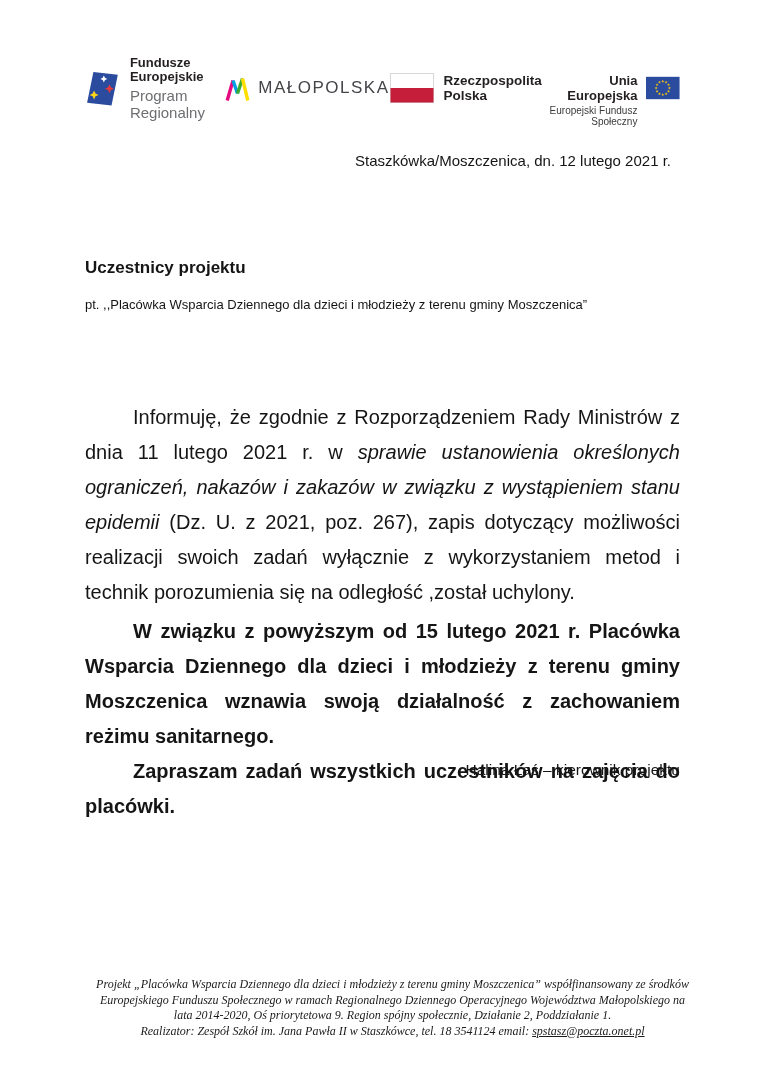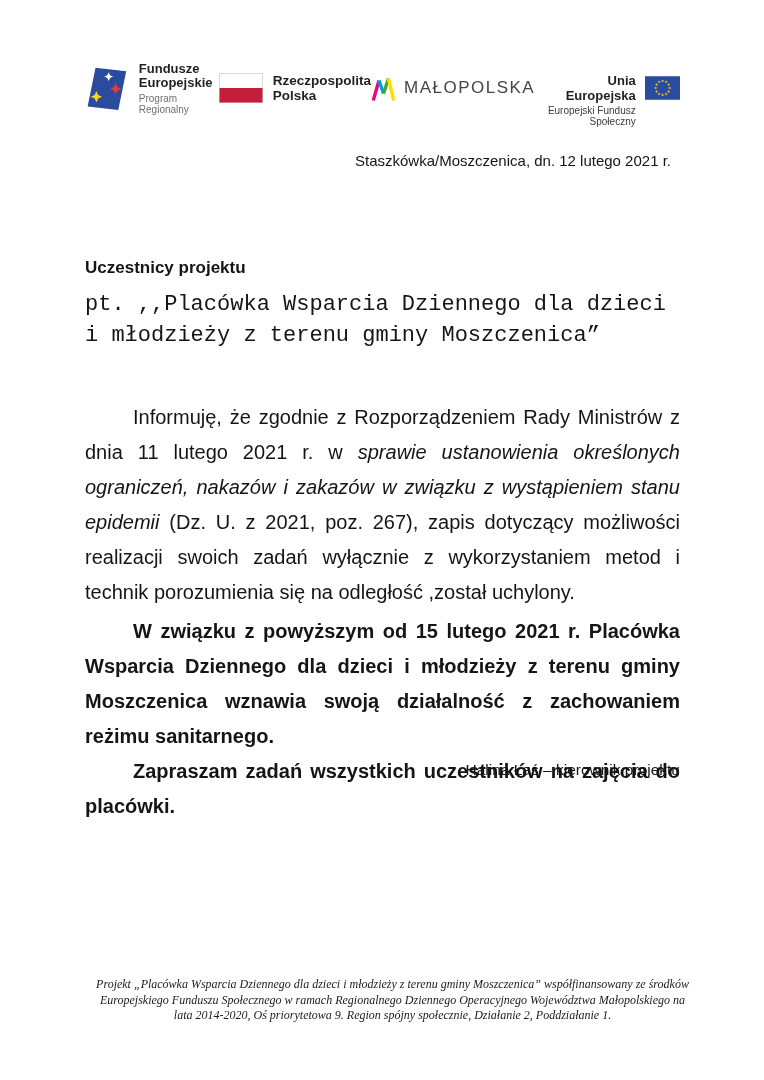--- a/index.html
+++ b/index.html
@@ -8,31 +8,31 @@
     font-family:"Liberation Sans",sans-serif;color:#151515;overflow:hidden;
   }
   
   .logos{
     position:absolute;left:85px;right:84px;top:56px;height:64px;
     display:flex;align-items:center;justify-content:space-between;
   }
   .logo{display:flex;align-items:center;}
   .fe-text{margin-left:10px;}
   .fe-line{font-size:13px;font-weight:bold;line-height:14px;color:#231f20;}
-  .fe-sub{font-size:10px;color:#6e6f72;margin-top:3px;}
+  .fe-sub{font-size:15px;color:#6e6f72;margin-top:3px;}
   .pl-text{margin-left:10px;font-size:13.5px;font-weight:bold;line-height:15px;color:#231f20;}
   .mp-text{margin-left:8px;font-size:17px;letter-spacing:1.5px;color:#454449;}
   .eu-text{margin-right:9px;text-align:right;margin-top:24px;}
   .eu-line1{font-size:13px;font-weight:bold;color:#231f20;line-height:15px;}
   .eu-line2{font-size:10px;color:#3b3b3b;margin-top:2px;}
   
   .date{position:absolute;top:151px;right:93px;font-size:15px;line-height:20px;}
   .heading{position:absolute;left:85px;right:84px;top:258px;text-align:left;}
   .title{font-size:17px;font-weight:bold;line-height:20px;}
-  .subtitle{font-size:22px;line-height:31px;margin-top:11px;font-family:Liberation Mono, monospace;}
+  .subtitle{font-size:13px;line-height:31px;margin-top:11px;}
   .bodytext{
     position:absolute;left:85px;right:84px;top:400px;
     font-size:20px;line-height:35px;text-align:justify;
   }
   .bodytext p{margin:0;text-indent:48px;}
   .bodytext p.b{font-weight:bold;}
   .bodytext p.p2{margin-top:4px;}
   .signature{position:absolute;top:760px;right:84px;font-size:15.5px;line-height:20px;}
   
   .footer{
@@ -58,38 +58,38 @@
         <path d="M13,31.5 L15,36 L19.5,38 L15,40 L13,44.5 L11,40 L6.5,38 L11,36 Z" fill="#FFD617"></path>
       </svg>
       <div class="fe-text">
         <div class="fe-line">Fundusze</div>
         <div class="fe-line">Europejskie</div>
         <div class="fe-sub">Program Regionalny</div>
       </div>
     </div>
 
     <div class="logo">
+      <svg width="25" height="27" viewBox="0 0 25 27" fill="none" stroke-width="3.4">
+        <path d="M2.2,25.5 L8,5.5" stroke="#E5097F"></path>
+        <path d="M8,5.5 L12.5,18.5" stroke="#009FE3"></path>
+        <path d="M12.5,18.5 L17.5,3.5" stroke="#3AAA35"></path>
+        <path d="M17.5,3.5 L22.8,25.5" stroke="#FFDE00"></path>
+      </svg>
+      <div class="mp-text">MAŁOPOLSKA</div>
+    </div>
+
+    <div class="logo">
       <svg width="44" height="30" viewBox="0 0 44 30">
         <rect x="0.5" y="0.5" width="43" height="29" stroke-width="1" stroke="#D8D8D8" fill="#FFFFFF"></rect>
         <rect x="0.5" y="15" width="43" height="14.5" fill="#C41E3A"></rect>
       </svg>
       <div class="pl-text">
         <div>Rzeczpospolita</div>
         <div>Polska</div>
       </div>
-    </div>
-
-    <div class="logo">
-      <svg width="25" height="27" viewBox="0 0 25 27" fill="none" stroke-width="3.4">
-        <path d="M2.2,25.5 L8,5.5" stroke="#E5097F"></path>
-        <path d="M8,5.5 L12.5,18.5" stroke="#009FE3"></path>
-        <path d="M12.5,18.5 L17.5,3.5" stroke="#3AAA35"></path>
-        <path d="M17.5,3.5 L22.8,25.5" stroke="#FFDE00"></path>
-      </svg>
-      <div class="mp-text">MAŁOPOLSKA</div>
     </div>
 
     <div class="logo">
       <div class="eu-text">
         <div class="eu-line1">Unia Europejska</div>
         <div class="eu-line2">Europejski Fundusz Społeczny</div>
       </div>
       <svg width="48" height="32" viewBox="0 0 48 32">
         <rect x="0" y="0" width="48" height="32" fill="#2B4B9F"></rect>
         <g fill="#FFCC00">
@@ -123,15 +123,16 @@
     <p class="b p2">W związku z powyższym od 15 lutego 2021 r. Placówka Wsparcia Dziennego dla dzieci i młodzieży z terenu gminy Moszczenica wznawia swoją działalność z zachowaniem reżimu sanitarnego.</p>
     <p class="b">Zapraszam zadań wszystkich uczestników na zajęcia do placówki.</p>
   </div>
 
   <div class="signature">Halina Łaś – kierownik projektu</div>
 
   <footer class="footer">
     <div>Projekt „Placówka Wsparcia Dziennego dla dzieci i młodzieży z terenu gminy Moszczenica”  współfinansowany ze środków</div>
     <div>Europejskiego Funduszu Społecznego w ramach Regionalnego Dziennego Operacyjnego Województwa Małopolskiego na</div>
     <div>lata 2014-2020, Oś priorytetowa 9. Region spójny społecznie, Działanie 2, Poddziałanie 1.</div>
+    <div><span>Realizator: Zespół Szkół im. Jana Pawła II w Staszkówce, tel. 18 3541124 email: </span><a class="email">spstasz@poczta.onet.pl</a></div>
   </footer>
 
 </div>
 
 </body></html>

